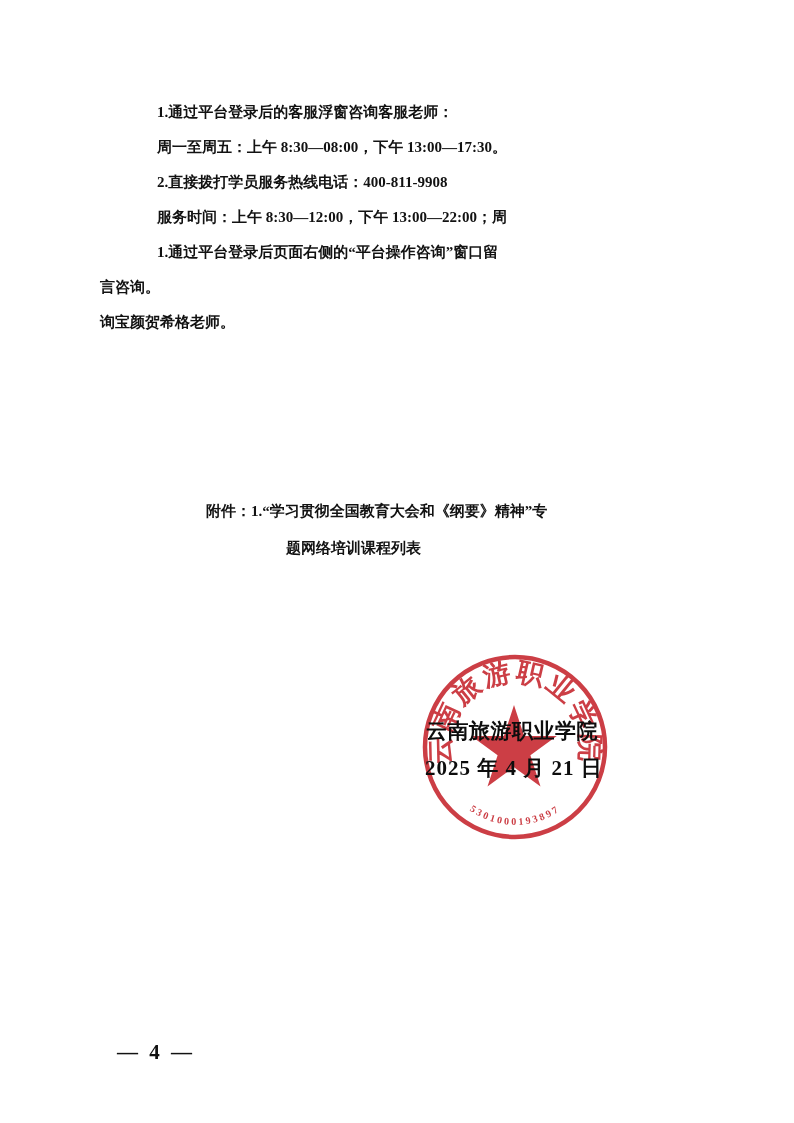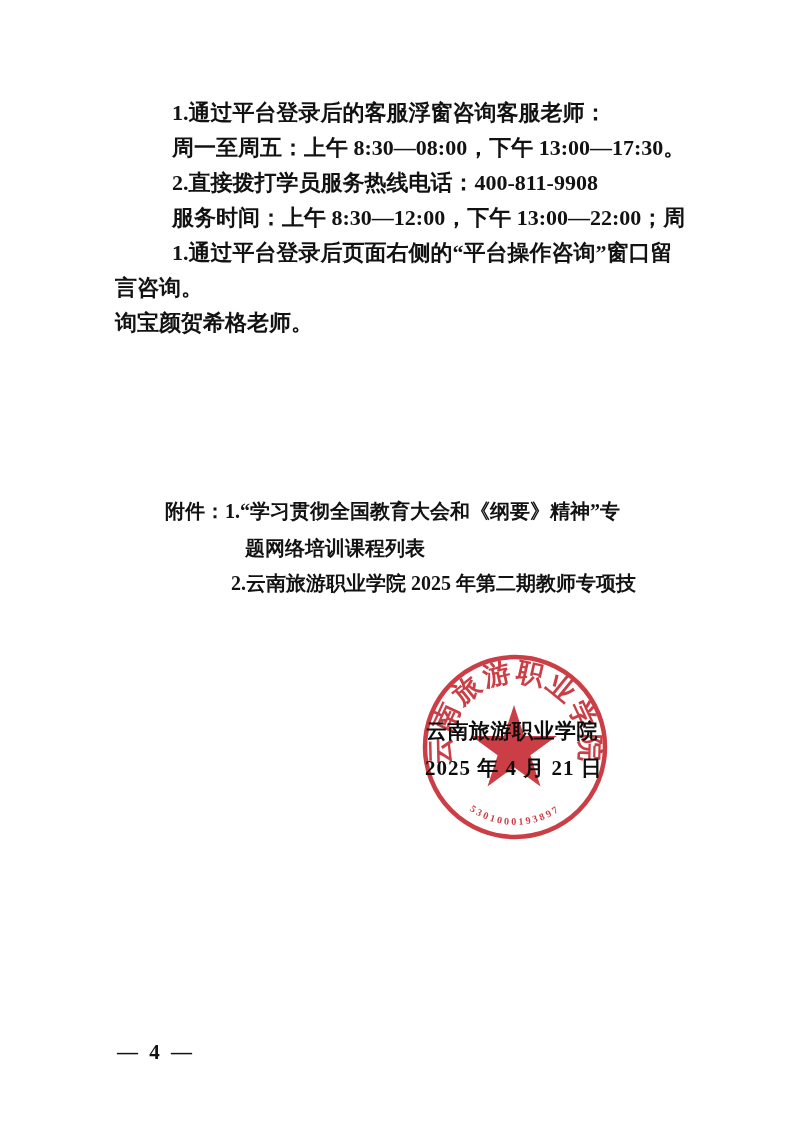--- a/index.html
+++ b/index.html
@@ -6,27 +6,27 @@
   .page{
     position:relative;
     width:794px;height:1123px;
     margin:0 auto;
     background:#ffffff;
     font-family:"Liberation Serif","DejaVu Serif",serif;
     color:#121212;
     overflow:hidden;
   }
   .body-text{
-    position:absolute;left:115px;top:95px;width:625px;
-    font-size:22px;line-height:35px;font-weight:700;
+    position:absolute;left:100px;top:95px;width:625px;
+    font-size:15px;line-height:35px;font-weight:700;
   }
   .body-text .line{white-space:nowrap;}
   .body-text .line.ind{text-indent:57px;}
   .att-line{
-    position:absolute;font-size:20px;font-weight:700;white-space:nowrap;line-height:28px;
+    position:absolute;font-size:15px;font-weight:700;white-space:nowrap;line-height:28px;margin-left:41px;
   }
   #att0{left:165px;top:497px;}
   #att1{left:245px;top:534px;}
   #att2{left:231px;top:569px;}
   #att3{left:254px;top:605px;}
   .seal-svg{position:absolute;left:418px;top:652px;width:194px;height:192px;}
   .sig{position:absolute;font-weight:700;white-space:nowrap;color:#0d0d0d;}
   #sigOrg{left:426px;top:717px;font-size:21px;letter-spacing:0.5px;}
   #sigDate{left:425px;top:754px;font-size:21px;letter-spacing:1px;}
   .page-num{
@@ -44,21 +44,20 @@
     <div class="line ind">周一至周五：上午 8:30—08:00，下午 13:00—17:30。</div>
     <div class="line ind">2.直接拨打学员服务热线电话：400-811-9908</div>
     <div class="line ind">服务时间：上午 8:30—12:00，下午 13:00—22:00；周</div>
     <div class="line ind">1.通过平台登录后页面右侧的“平台操作咨询”窗口留</div>
     <div class="line">言咨询。</div>
     <div class="line">询宝颜贺希格老师。</div>
   </div>
 
   <div class="att-line" id="att0">附件：1.“学习贯彻全国教育大会和《纲要》精神”专</div>
   <div class="att-line" id="att1">题网络培训课程列表</div>
-  <div class="att-line" id="att2">2.云南旅游职业学院 2025 年第二期教师专项技</div>
 
   <svg class="seal-svg" viewBox="0 0 194 192" xmlns="http://www.w3.org/2000/svg">
     <g opacity="0.88" fill="#c5242c" font-family="'Liberation Serif','DejaVu Serif',serif" font-weight="bold">
       <circle cx="97" cy="95" r="90" fill="none" stroke="#c5242c" stroke-width="4.5"></circle>
       <defs>
         <path id="sealTopArc" d="M 33.2 112.1 A 66 66 0 1 1 160.8 112.1" fill="none"></path>
         <path id="sealBottomArc" d="M 33.1 139.7 A 78 78 0 0 0 160.9 139.7" fill="none"></path>
       </defs>
       <polygon points="96,53 106.1,84.1 138.8,84.1 112.4,103.3 122.5,134.4 96,115.2 69.5,134.4 79.6,103.3 53.2,84.1 85.9,84.1"></polygon>
       <text font-size="27" letter-spacing="3" text-anchor="middle">

